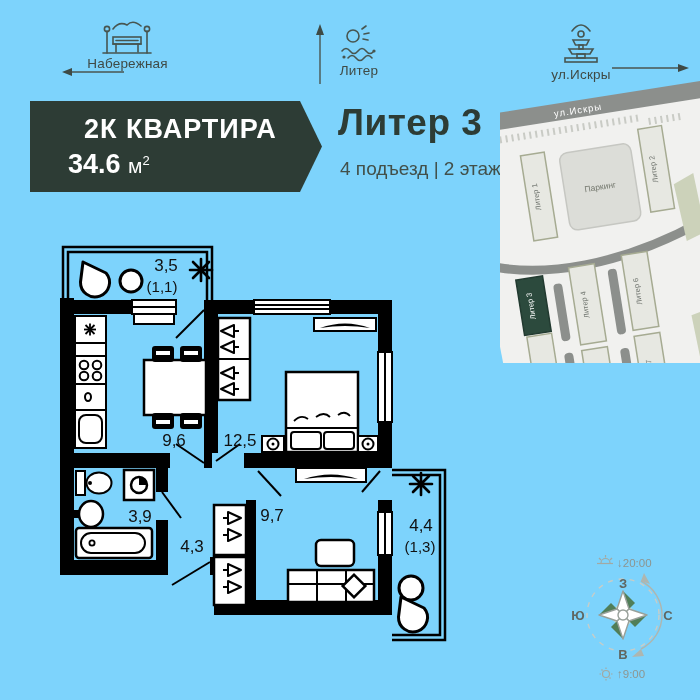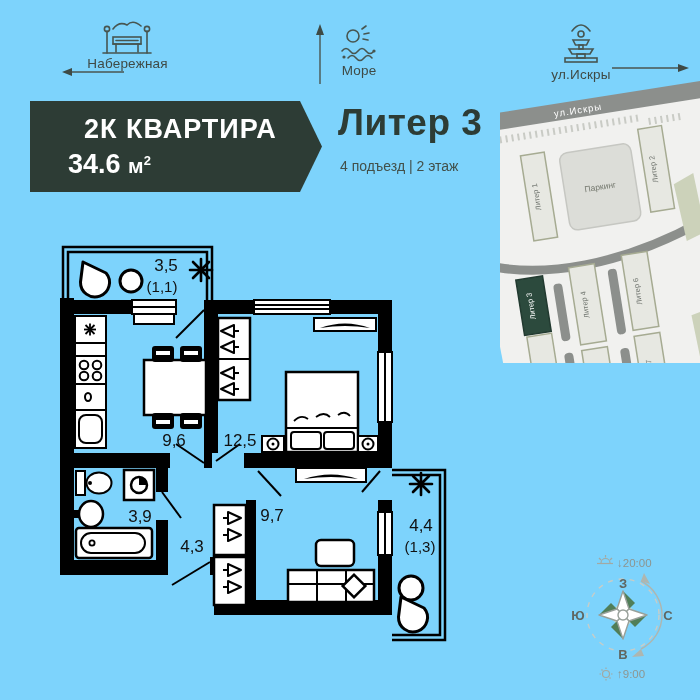--- a/index.html
+++ b/index.html
@@ -6,24 +6,24 @@
   .stage{position:relative;width:700px;height:700px;background:#7dd3fc;overflow:hidden;
          font-family:"Liberation Sans",sans-serif;padding-left:40px;}
   .abs{position:absolute;}
   .lm-label{font-size:13.5px;color:#3f4a45;text-align:center;letter-spacing:.2px;}
   .banner{left:30px;top:101px;width:292px;height:91px;background:#2d3c35;color:#fff;
           clip-path:polygon(0 0,calc(100% - 22px) 0,100% 50%,calc(100% - 22px) 100%,0 100%);
           padding:0;box-sizing:border-box;}
   .banner-inner{padding:13px 0 0 38px;}
   .banner-line1{font-size:27px;font-weight:700;letter-spacing:1px;margin-left:16px;}
   .banner-line2{font-size:27px;font-weight:700;margin-top:4px;}
-  .banner-unit{font-weight:700;font-size:21px;}
+  .banner-unit{font-weight:400;font-size:21px;}
   .banner-unit sup{font-size:13px;}
   .title{left:338px;top:102px;font-size:37px;font-weight:700;color:#2d3c35;letter-spacing:.5px;}
-  .subtitle{left:340px;top:158px;font-size:14px;color:#42504a;}
+  .subtitle{left:340px;top:158px;font-size:19px;color:#42504a;}
   svg text{font-family:"Liberation Sans",sans-serif;}
 </style>
 </head>
 <body>
 
 <div class="stage">
 
   <svg class="abs" style="left:93px;top:19px" width="68" height="38" viewBox="0 0 68 38">
     <g stroke="#475550" stroke-width="1.6" fill="none" stroke-linecap="round">
       <path d="M20,10 Q26,2 34,6 Q40,0 48,7"></path>
@@ -54,21 +54,21 @@
       <circle cx="15" cy="11" r="6"></circle>
       <line x1="24" y1="4" x2="28" y2="1"></line>
         <line x1="26" y1="9" x2="31" y2="8"></line>
       <line x1="25" y1="14" x2="30" y2="15"></line>
       <path d="M4,26 q4,-5 8,0 t8,0 t8,0 t8,0"></path>
       <path d="M10,33 q4,-5 8,0 t8,0 t8,0"></path>
       <circle cx="6" cy="32" r="0.8"></circle>
         <circle cx="36" cy="26" r="0.8"></circle>
     </g>
   </svg>
-  <div class="abs lm-label" style="left:330px;top:63px;width:58px">Море</div>
+  <div class="abs lm-label" style="left:330px;top:63px;width:58px">Литер</div>
 
   <svg class="abs" style="left:559px;top:22px" width="44" height="44" viewBox="0 0 44 44">
     <g stroke="#475550" stroke-width="1.6" fill="none" stroke-linecap="round">
       <path d="M13,9 Q22,-3 31,9"></path>
       <circle cx="22" cy="12" r="3"></circle>
       <path d="M14,18 h16 l-2.5,5 h-11 z"></path>
       <rect x="20" y="23" width="4" height="4"></rect>
       <path d="M10,27 h24 l-3,5 h-18 z"></path>
       <rect x="18" y="32" width="8" height="4"></rect>
       <rect x="6" y="36" width="32" height="4"></rect>

